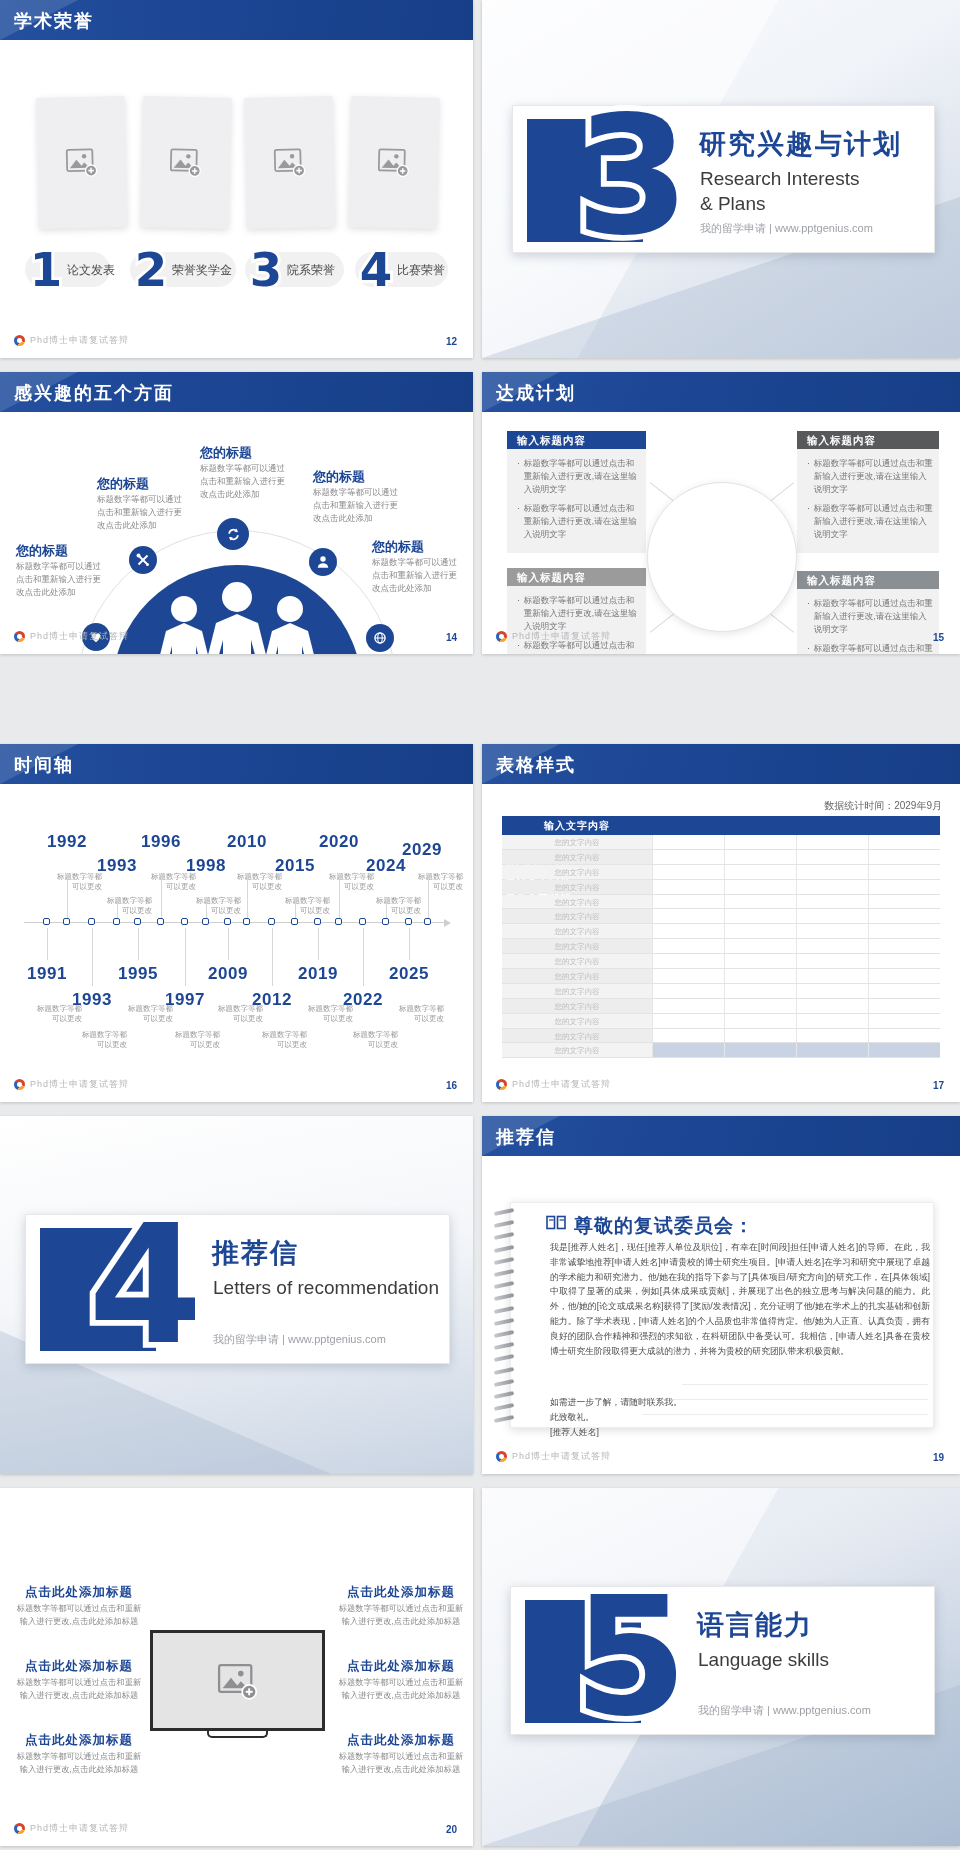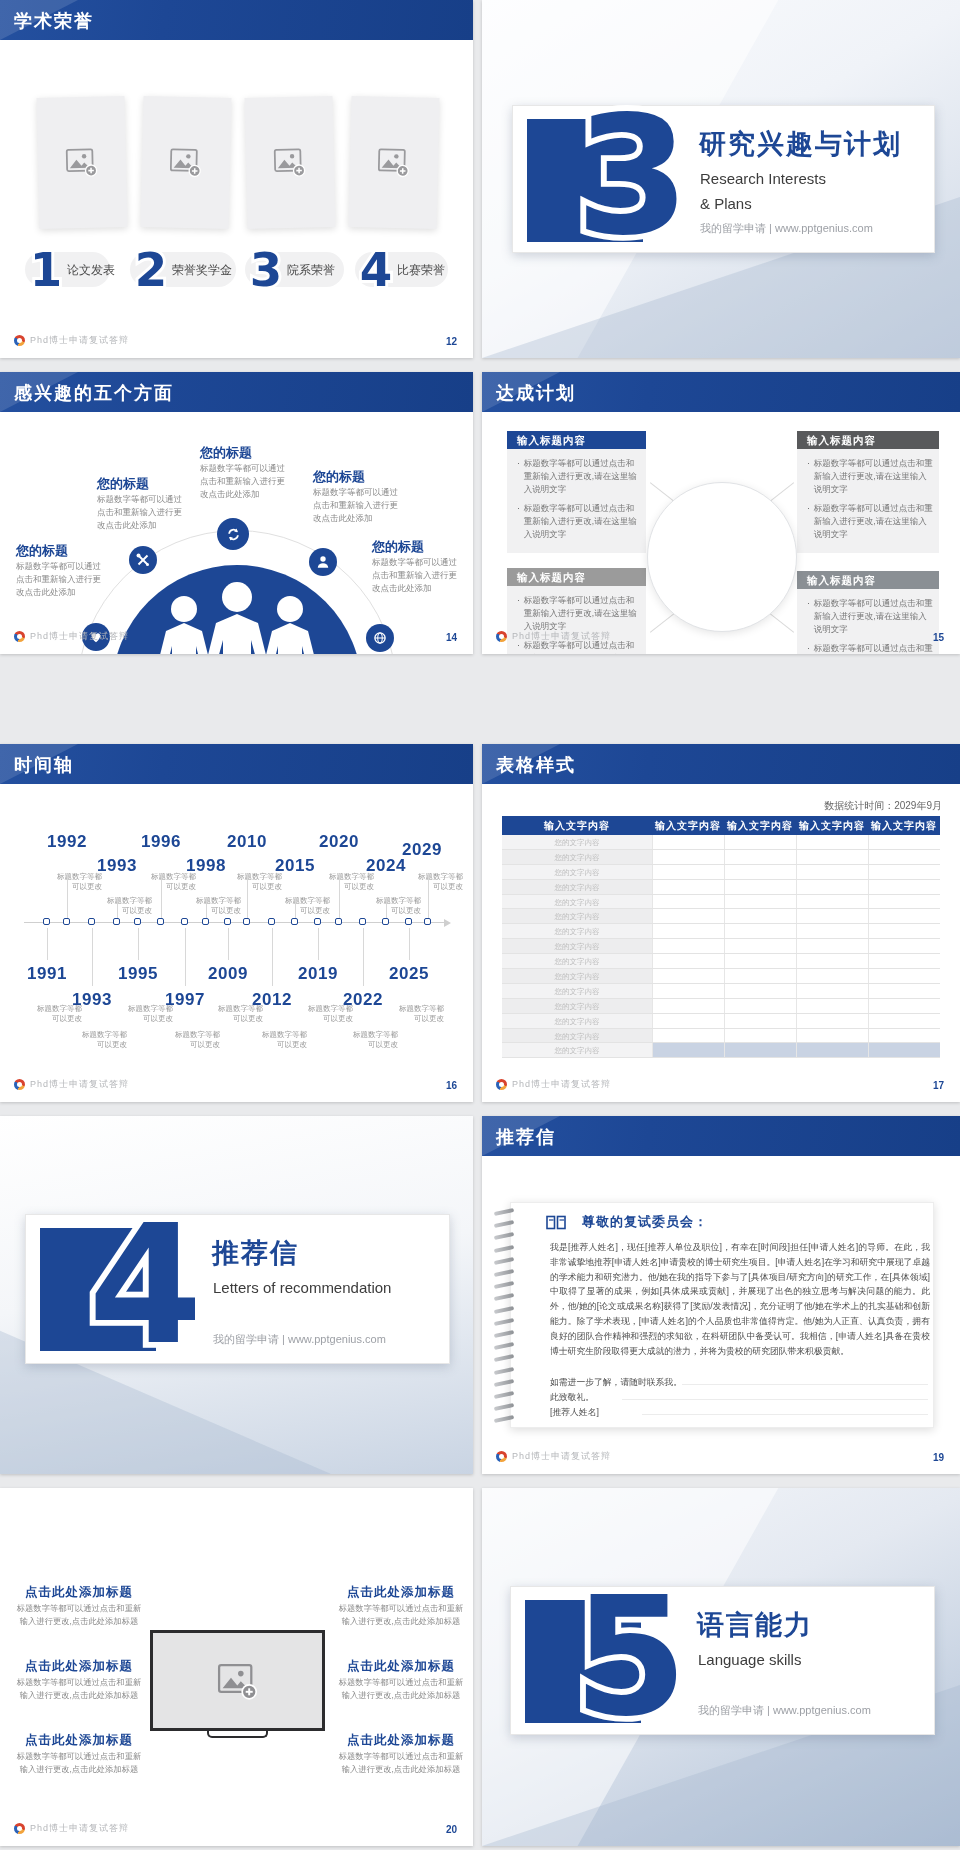--- a/index.html
+++ b/index.html
@@ -31,21 +31,21 @@
   .pill-num{position:absolute;left:-4px;top:-10px;width:50px;height:54px;}
 
   
   .div-bg{position:absolute;inset:0;background:linear-gradient(150deg,#fbfcfe 0%,#f0f3f8 45%,#ccd6e4 100%);}
   .div-poly1{position:absolute;inset:0;background:rgba(165,182,207,.35);clip-path:polygon(0 100%,100% 55%,100% 100%);}
   .div-poly2{position:absolute;inset:0;background:rgba(255,255,255,.55);clip-path:polygon(0 0,62% 0,20% 100%,0 100%);}
   .div-card{position:absolute;background:#fff;border:1px solid #e7e7e7;box-shadow:0 3px 10px rgba(90,105,130,.28);}
   .num-sq{position:absolute;left:14px;top:13px;width:116px;height:123px;background:#1d4795;}
   .big-num{position:absolute;left:42px;top:-14px;width:150px;height:176px;}
   .div-title{position:absolute;left:186px;top:20px;font-size:27px;font-weight:bold;color:#1d4795;letter-spacing:2px;}
-  .div-en{position:absolute;left:187px;top:60px;font-size:15px;color:#3c3c3c;line-height:25px;}
+  .div-en{position:absolute;left:187px;top:60px;font-size:19px;color:#3c3c3c;line-height:25px;}
   .div-tag{position:absolute;left:187px;bottom:16px;font-size:11px;color:#9da0a6;}
 
   
   .topic-title{position:absolute;font-size:13px;font-weight:bold;color:#1d4795;}
   .topic-body{position:absolute;font-size:8.5px;color:#8a8a8a;line-height:13px;}
   .arc-ring{position:absolute;left:77px;top:158px;width:320px;height:320px;border:1px solid #e0e0e0;border-radius:50%;}
   .icon-node{position:absolute;border-radius:50%;background:#1d4795;display:flex;align-items:center;justify-content:center;}
   .semi{position:absolute;left:112px;top:188px;width:250px;height:130px;}
 
   
@@ -72,32 +72,32 @@
   .axis{position:absolute;left:24px;top:178px;width:420px;height:1px;background:#cfcfcf;}
   .axis-arrow{position:absolute;left:444px;top:175px;width:0;height:0;border-left:7px solid #cfcfcf;border-top:4px solid transparent;border-bottom:4px solid transparent;}
   .tl-node{position:absolute;width:7px;height:7px;border:1.5px solid #1d4795;background:#fff;border-radius:2px;top:174px;}
   .tl-year{position:absolute;width:70px;text-align:center;font-size:17px;font-weight:bold;color:#1d4795;letter-spacing:.5px;}
   .tl-note{position:absolute;width:70px;text-align:right;font-size:7.5px;color:#9a9a9a;line-height:9.5px;margin-top:20px;}
   .tl-line{position:absolute;width:1px;background:#d8d8d8;}
 
   
   .tbl-note{position:absolute;right:18px;top:55px;font-size:10px;color:#666;}
   .tbl{position:absolute;left:20px;top:72px;width:438px;}
-  .tbl-hdr{display:flex;background:#1d4795;height:19px;}
+  .tbl-hdr{display:flex;background:#1d4795;height:19px;flex-direction:column;}
   .tbl-hdr div{color:#fff;font-size:10px;font-weight:bold;text-align:center;padding-top:3px;letter-spacing:1px;}
   .tbl-row{display:flex;height:14.9px;border-bottom:1px solid #e3e3e3;}
   .tbl-c1{width:150px;font-size:7.5px;color:#bdbdbd;text-align:center;padding-top:3px;}
   .tbl-c{width:72px;border-left:1px solid #e6e6e6;background:#fff;}
 
   
   .letter-card{position:absolute;left:28px;top:86px;width:424px;height:226px;background:#fff;box-shadow:0 2px 9px rgba(0,0,0,.14);border:1px solid #ededed;}
   .coil{position:absolute;width:20px;height:4px;border-radius:2px;background:linear-gradient(90deg,#c9cbce,#8f9296);transform:rotate(-12deg);}
-  .sal{position:absolute;left:100px;top:97px;font-size:13px;font-weight:bold;color:#1d4795;letter-spacing:1px;}
+  .sal{position:absolute;left:92px;top:97px;font-size:19px;font-weight:bold;color:#1d4795;letter-spacing:1px;}
   .letter-body{position:absolute;left:68px;top:124px;width:380px;font-size:8.8px;color:#4c4c4c;line-height:14.8px;text-align:justify;}
-  .letter-line{position:absolute;left:68px;font-size:8.8px;color:#4c4c4c;}
+  .letter-line{position:absolute;left:68px;font-size:8.8px;color:#4c4c4c;margin-top:20px;}
   .rule{position:absolute;height:1px;background:#ececec;}
 
   
   .blk-title{position:absolute;font-size:12.5px;font-weight:bold;color:#1d4795;text-align:center;letter-spacing:1px;}
   .blk-body{position:absolute;font-size:8.3px;color:#8a8a8a;line-height:12.5px;text-align:center;}
   .tv{position:absolute;left:150px;top:142px;width:175px;height:101px;background:#e4e4e5;border:3px solid #2c2c2e;}
   .tv-stand{position:absolute;left:207px;top:243px;width:61px;height:7px;border:2px solid #2c2c2e;border-top:none;border-radius:0 0 5px 5px;background:#fff;}
 </style>
 </head>
 <body>

